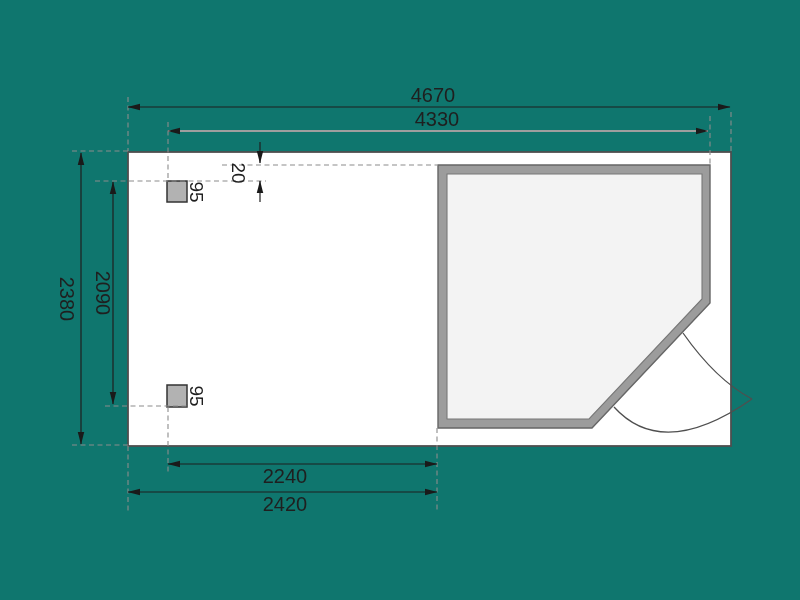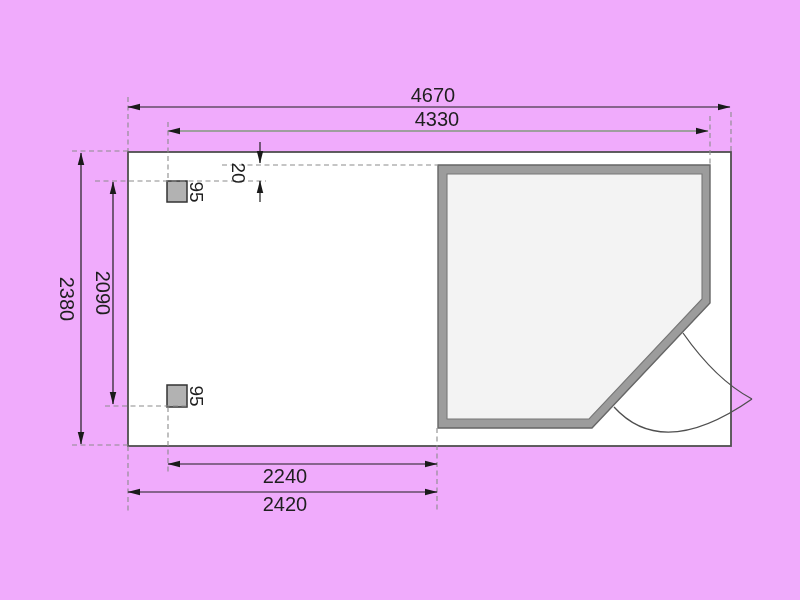--- a/index.html
+++ b/index.html
@@ -4,21 +4,21 @@
 <style>
   html, body {
     margin: 0;
     padding: 0;
     background: #ffffff;
   }
   #stage {
     position: relative;
     width: 800px;
     height: 600px;
-    background: #f0abfc;
+    background: #0f766e;
     font-family: "Liberation Sans", sans-serif;
   }
   svg text {
     font-family: "Liberation Sans", sans-serif;
     fill: #1f1f1f;
   }
   .dim-label { font-size: 20px; }
   .dim-label-small { font-size: 19px; }
   .dimline { stroke: #1f1f1f; stroke-width: 1.2; fill: none; }
   .dimline-gray { stroke: #9e9e9e; stroke-width: 2; fill: none; }

